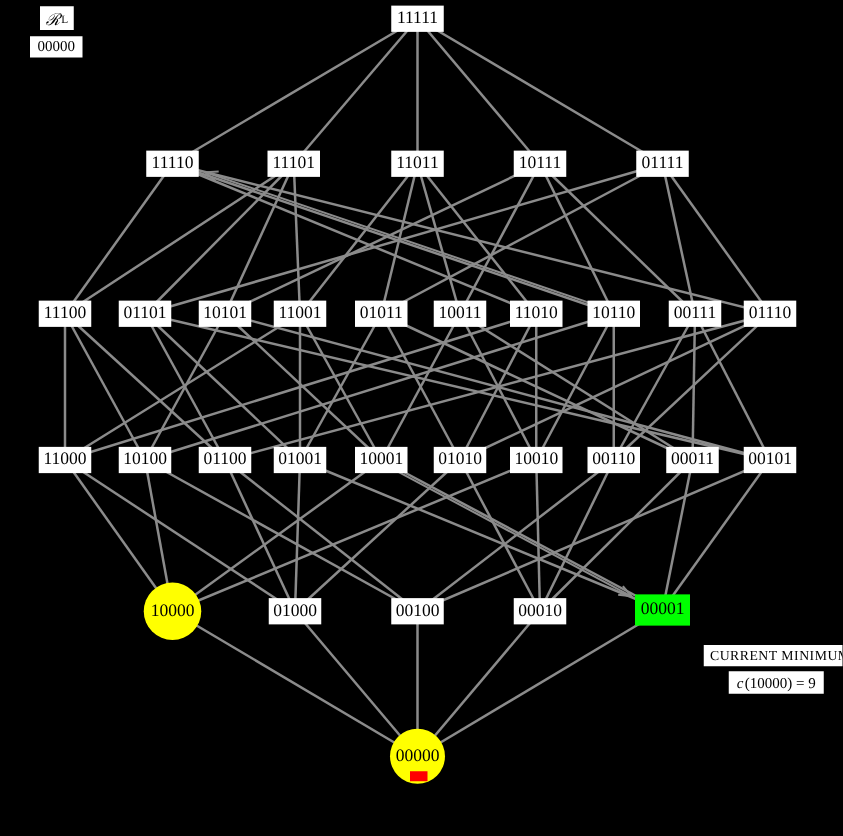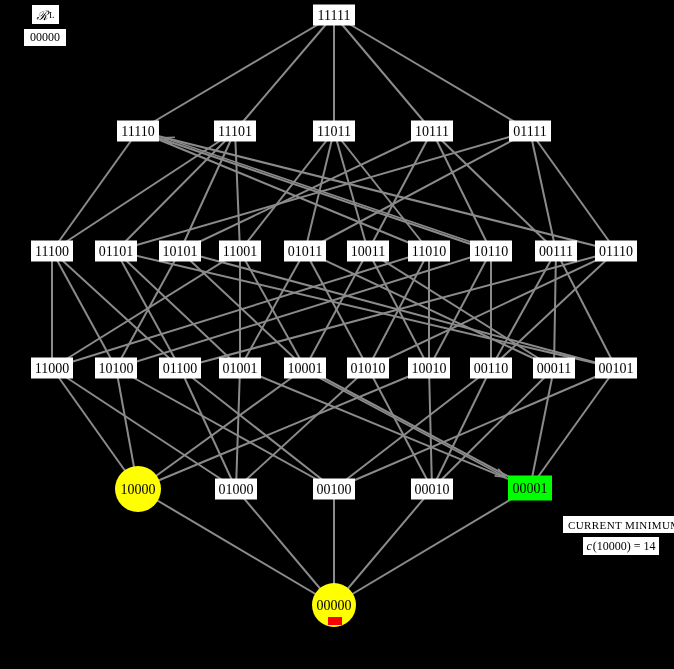--- a/index.html
+++ b/index.html
@@ -251,14 +251,14 @@
 </div>
 <div class="overlay legend-string">
   <span>00000</span>
 </div>
 
 <div class="overlay status-title">
   <span>CURRENT MINIMUM</span>
 </div>
 <div class="overlay status-value">
   <span class="func">c</span>
-    <span>(10000) = 14</span>
+    <span>(10000) = 9</span>
 </div>
 
 </body></html>

